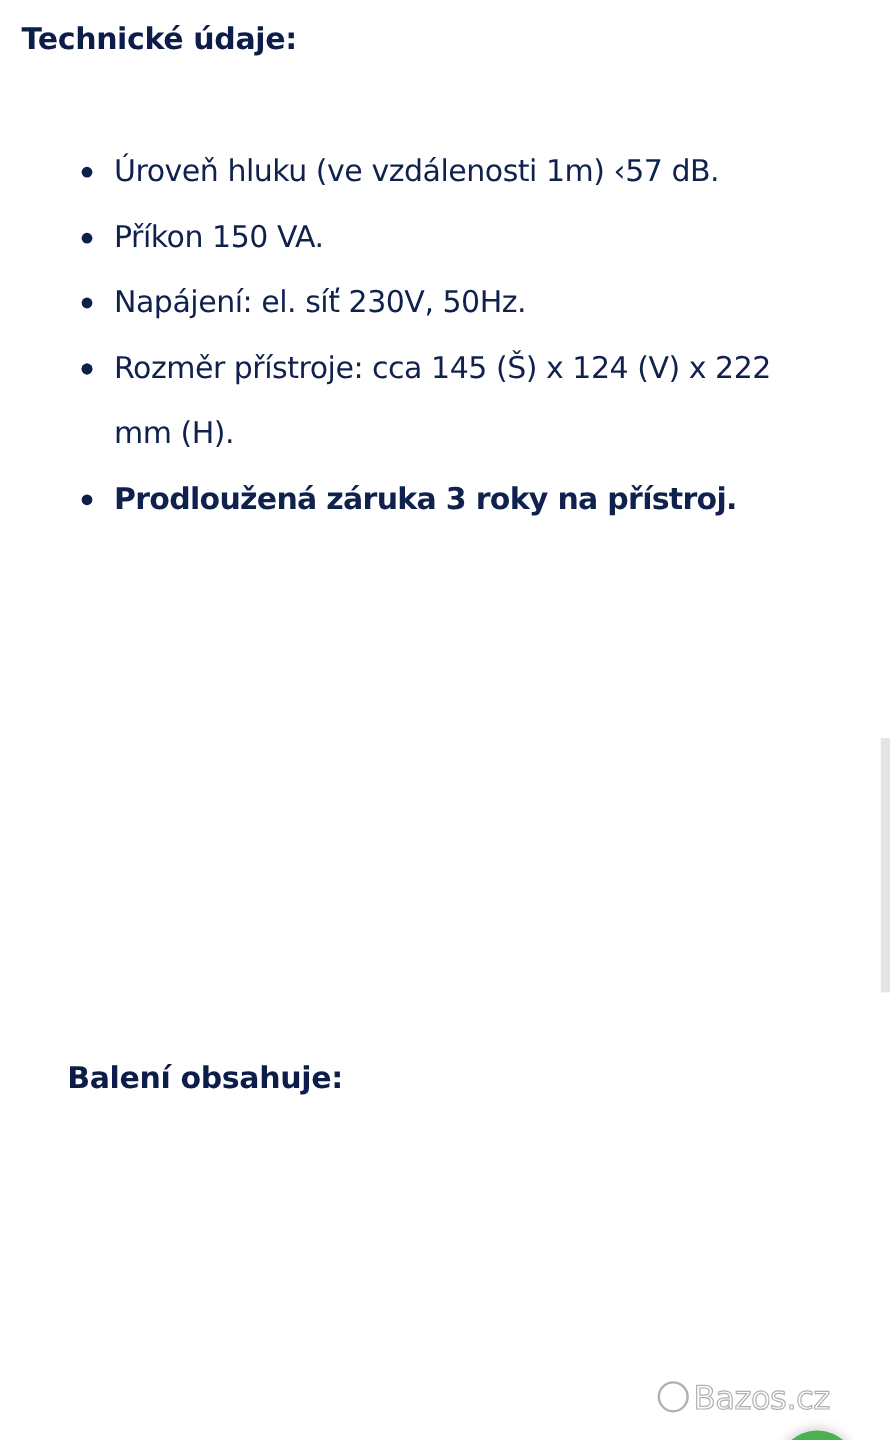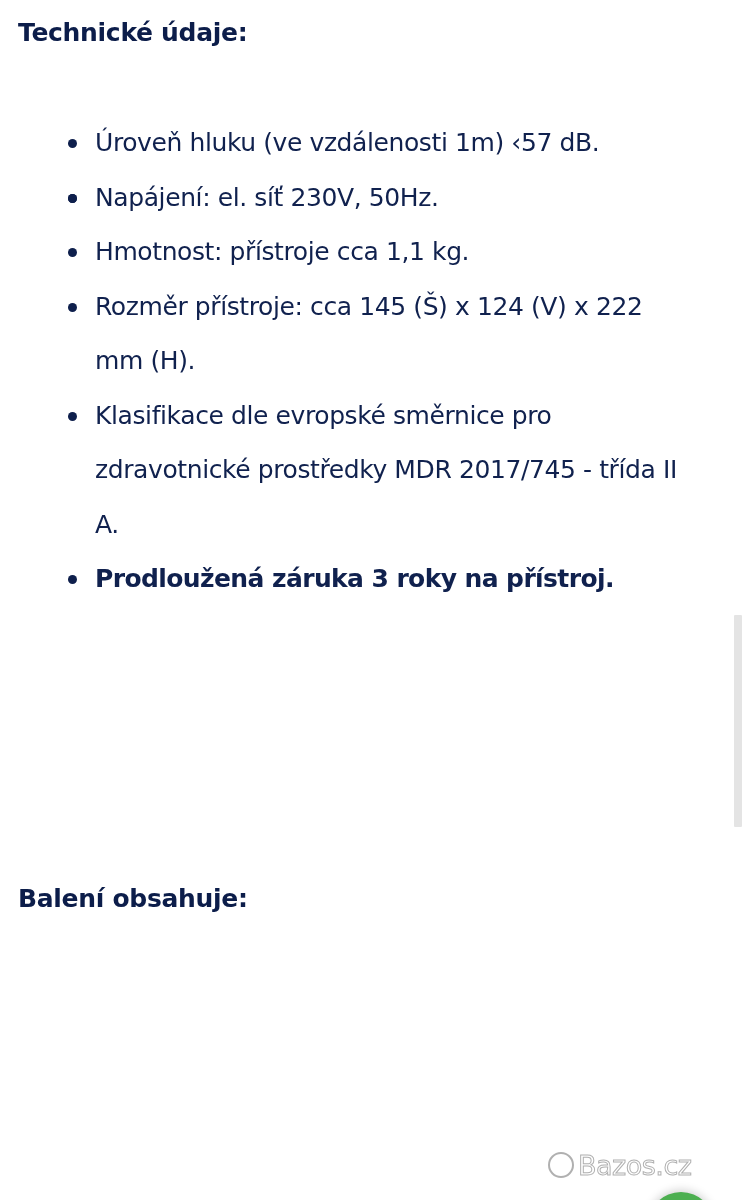--- a/index.html
+++ b/index.html
@@ -25,21 +25,21 @@
     .heading {
       position: absolute;
       left: 18px;
       font-weight: bold;
       font-size: 25px;
       letter-spacing: -0.3px;
       color: #0c1d4a;
       margin: 0;
     }
     .heading.tech { top: 18px; text-align: center; }
-    .heading.pack { top: 884px; }
+    .heading.pack { top: 884px; margin-left: 38px; }
 
     .spec-list {
       position: absolute;
       left: 0;
       top: 116px;
       margin: 0;
       padding: 0;
       list-style: none;
       width: 710px;
     }
@@ -126,36 +126,32 @@
 
   <h2 class="heading tech">Technické údaje:</h2>
 
   <ul class="spec-list">
     <li class="spec-item">
       <span class="bullet"></span>
       <span>Úroveň hluku (ve vzdálenosti 1m) ‹57 dB.</span>
     </li>
     <li class="spec-item">
       <span class="bullet"></span>
+      <span>Příkon 150 VA.</span>
     </li>
     <li class="spec-item">
       <span class="bullet"></span>
       <span>Napájení: el. síť 230V, 50Hz.</span>
     </li>
     <li class="spec-item">
       <span class="bullet"></span>
-      <span>Hmotnost: přístroje cca 1,1 kg.</span>
     </li>
     <li class="spec-item">
       <span class="bullet"></span>
       <span>Rozměr přístroje: cca 145 (Š) x 124 (V) x 222 mm (H).</span>
-    </li>
-    <li class="spec-item">
-      <span class="bullet"></span>
-      <span>Klasifikace dle evropské směrnice pro zdravotnické prostředky MDR 2017/745 - třída II A.</span>
     </li>
     <li class="spec-item bold">
       <span class="bullet"></span>
       <span>Prodloužená záruka 3 roky na přístroj.</span>
     </li>
   </ul>
 
   <h2 class="heading pack">Balení obsahuje:</h2>
 
 

